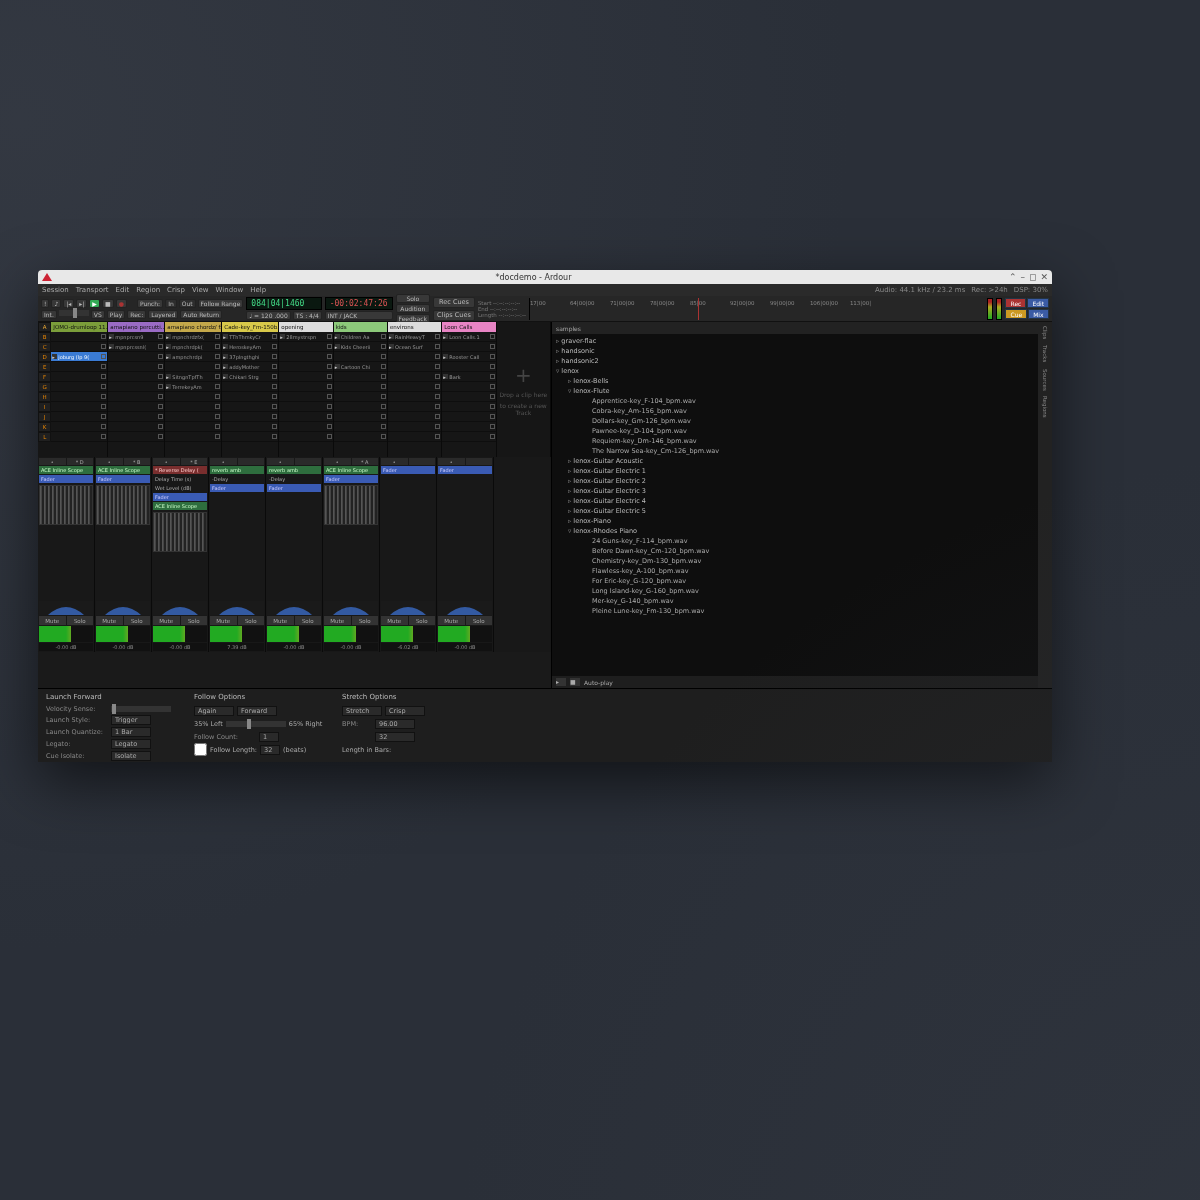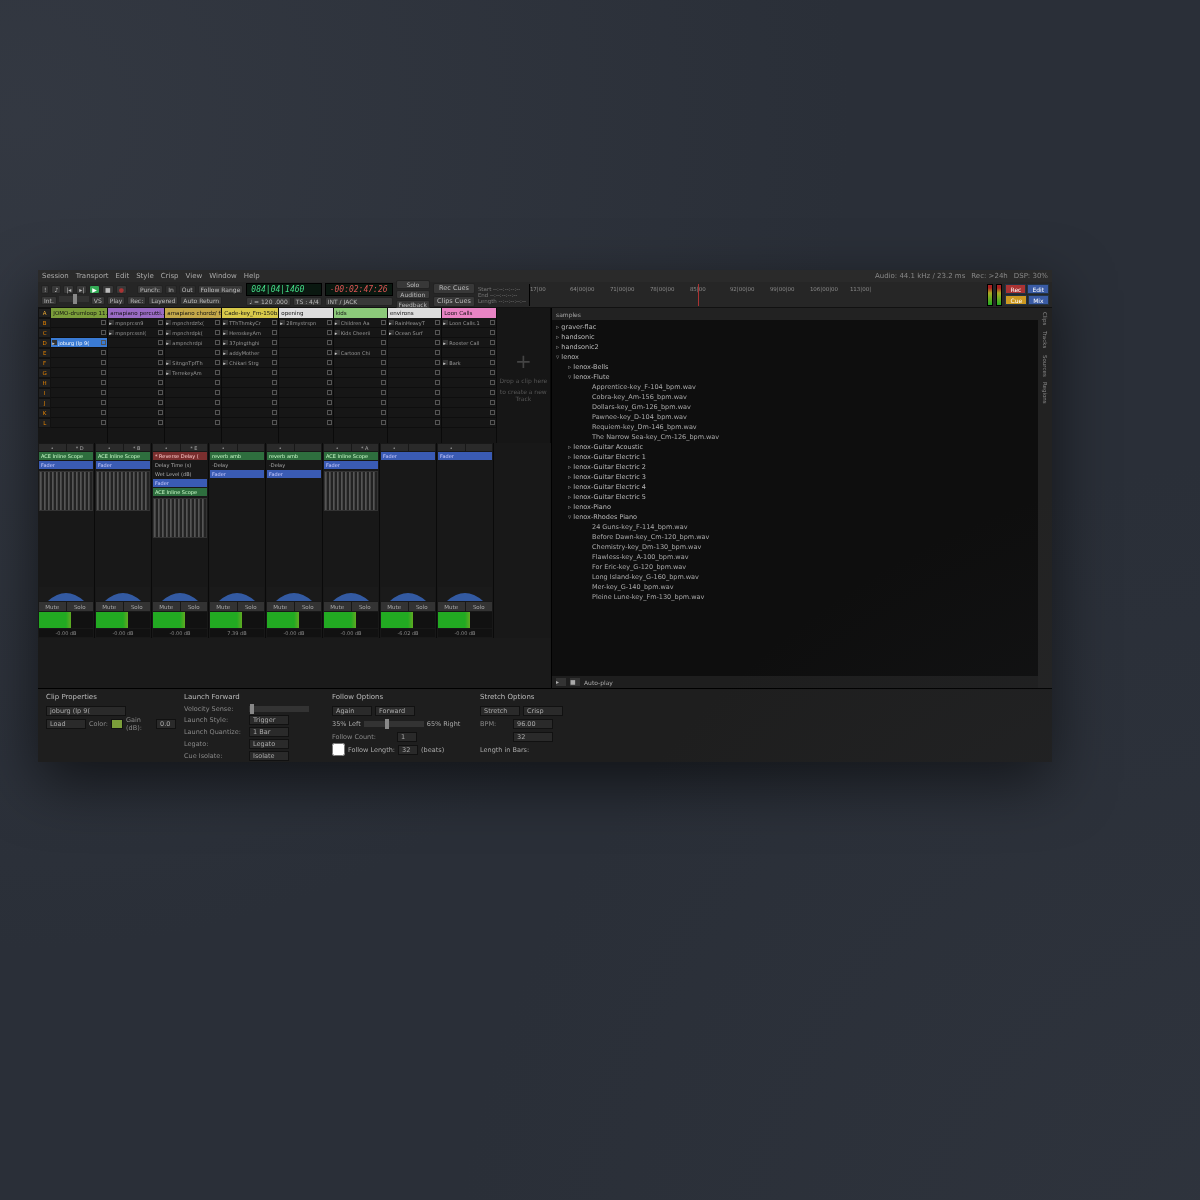--- a/index.html
+++ b/index.html
@@ -12,21 +12,21 @@
 .titlebar .logo { width:0; height:0; border-left:5px solid transparent; border-right:5px solid transparent; border-bottom:8px solid #c23; margin-right:6px;}
 .titlebar .title { flex:1; text-align:center; font-size:8px; }
 .titlebar .wbtns { display:flex; gap:4px; font-size:9px; color:#555;}
 .menubar { height:12px; background:#2a2a2a; display:flex; align-items:center; padding:0 4px; gap:7px; font-size:7px;}
 .menubar .status { margin-left:auto; display:flex; gap:6px; color:#888;}
 .transport { height:26px; background:#262626; display:flex; align-items:center; padding:2px 3px; gap:3px; border-bottom:1px solid #111;}
 .btn { background:#383838; border:1px solid #222; border-radius:2px; padding:1px 3px; font-size:6.5px; color:#bbb; display:flex; align-items:center; justify-content:center; height:11px;}
 .btn.sm{height:9px;padding:0 2px;font-size:6px;}
 .btn.tog{background:#2e2e2e;}
 .btn.grn{background:#3a5;color:#fff;}
-.lcd { background:#0a1810; border:1px solid #000; font-family:monospace; color:#4d8; padding:1px 4px; font-size:8px; height:13px; display:flex; align-items:center;font-style:italic;}
+.lcd { background:#0a1810; border:1px solid #000; font-family:monospace; color:#4d8; padding:1px 4px; font-size:8px; height:13px; display:flex; align-items:center;}
 .lcd.red{color:#d55;}
 .ruler-track{flex:1;position:relative;border-left:1px solid #000;font-size:5.5px;color:#888;}
 .ruler-track span{position:absolute;top:2px;}
 .main { flex:1; display:flex; background:#1a1a1a; overflow:hidden;}
 .tracks { width:513px; display:flex; flex-direction:column;}
 .clipgrid { display:flex; height:135px; background:#161616;}
 .cuecol{width:14px;display:flex;flex-direction:column;}
 .cuecol .cue{height:10px;background:#202020;border:1px solid #111;font-size:5.5px;color:#e80;display:flex;align-items:center;justify-content:center;}
 .cuecol .cue:nth-child(1){color:#ea3;}
 .trackcol { width:57px; border-right:1px solid #0a0a0a; display:flex; flex-direction:column;}
@@ -89,26 +89,36 @@
 .vmeter{width:6px;height:22px;background:linear-gradient(to top,#2a2 0%,#aa2 60%,#a22 85%);border:1px solid #000;}
 .modebtn{background:#3a5ba4;color:#fff;border:1px solid #234;padding:1px 4px;font-size:6px;height:10px;display:flex;align-items:center;}
 .modebtn.rec{background:#a33;}
 .modebtn.cue{background:#c92;}
 </style>
 </head>
 <body>
 
 <div class="window">
 
+  <div class="titlebar">
+    <div class="logo"></div>
+    <div class="title">*docdemo - Ardour</div>
+    <div class="wbtns">
+      <span>⌃</span>
+      <span>–</span>
+      <span>◻</span>
+      <span>✕</span>
+    </div>
+  </div>
 
   <div class="menubar">
     <span>Session</span>
     <span>Transport</span>
     <span>Edit</span>
-    <span>Style</span>
+    <span>Region</span>
     <span>Crisp</span>
     <span>View</span>
     <span>Window</span>
     <span>Help</span>
     <div class="status">
       <span>Audio: 44.1 kHz / 23.2 ms</span>
       <span>Rec: &gt;24h</span>
       <span>DSP: 30%</span>
     </div>
   </div>
@@ -777,33 +787,20 @@
     </div>
     <div class="sidetabs">
       <div>Clips</div>
       <div>Tracks</div>
       <div>Sources</div>
       <div>Regions</div>
     </div>
   </div>
 
   <div class="bottom">
-    <div class="panel" style="width:130px;">
-      <div class="ph">Clip Properties</div>
-      <div class="prow">
-          <span class="val" style="min-width:80px">joburg (lp 9(</span>
-        </div>
-      <div class="prow">
-        <span class="val">Load</span>
-        <span class="lbl" style="width:auto">Color:</span>
-        <span class="val" style="min-width:12px;background:#7b9e3a;"></span>
-        <span class="lbl" style="width:auto">Gain (dB):</span>
-        <span class="val" style="min-width:20px">0.0</span>
-      </div>
-    </div>
     <div class="panel" style="width:140px;">
       <div class="ph">Launch Forward</div>
       <div class="prow">
           <span class="lbl">Velocity Sense:</span>
           <div class="slider">
             <div class="th" style="left:2%"></div>
           </div>
         </div>
       <div class="prow">
           <span class="lbl">Launch Style:</span>

